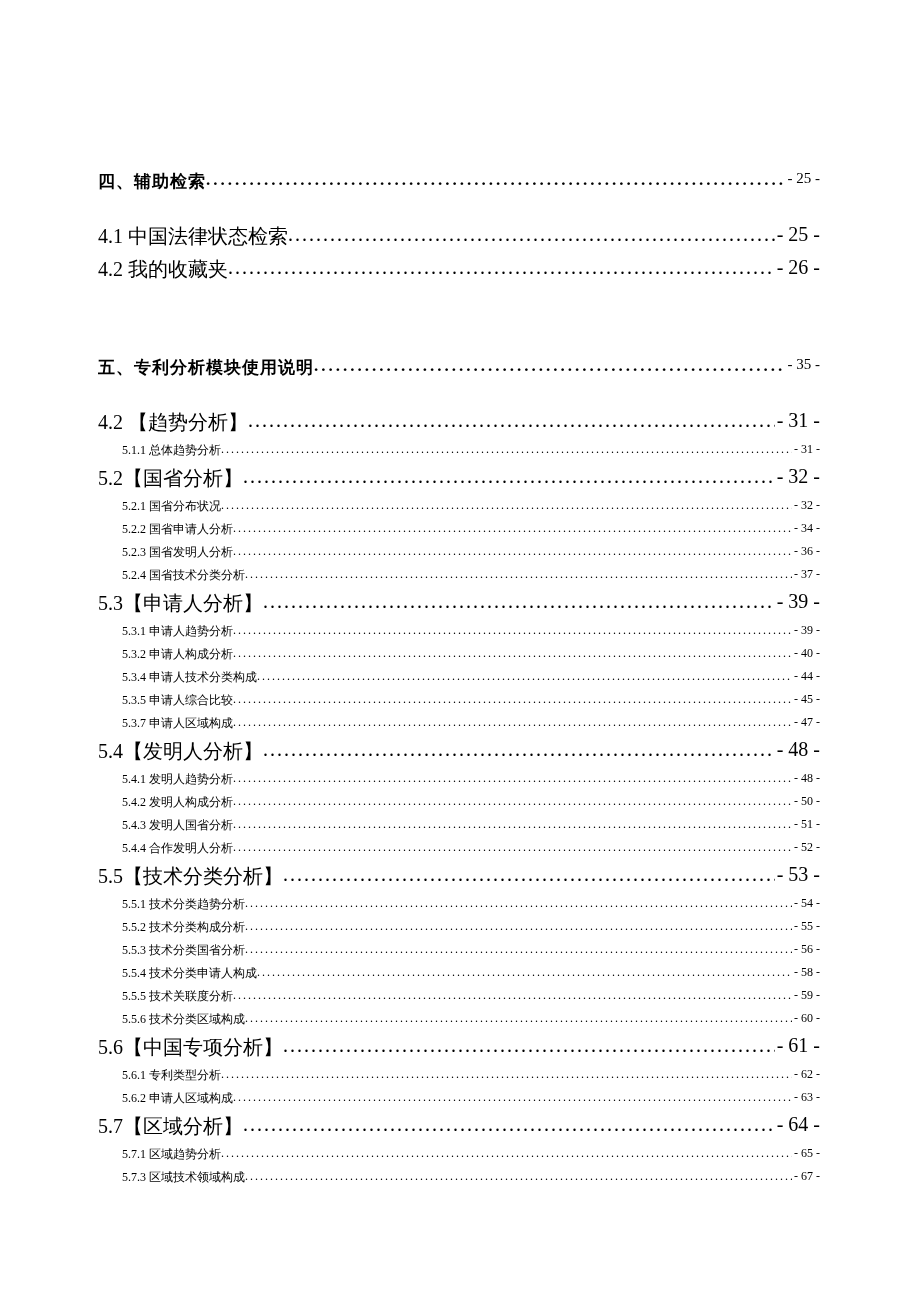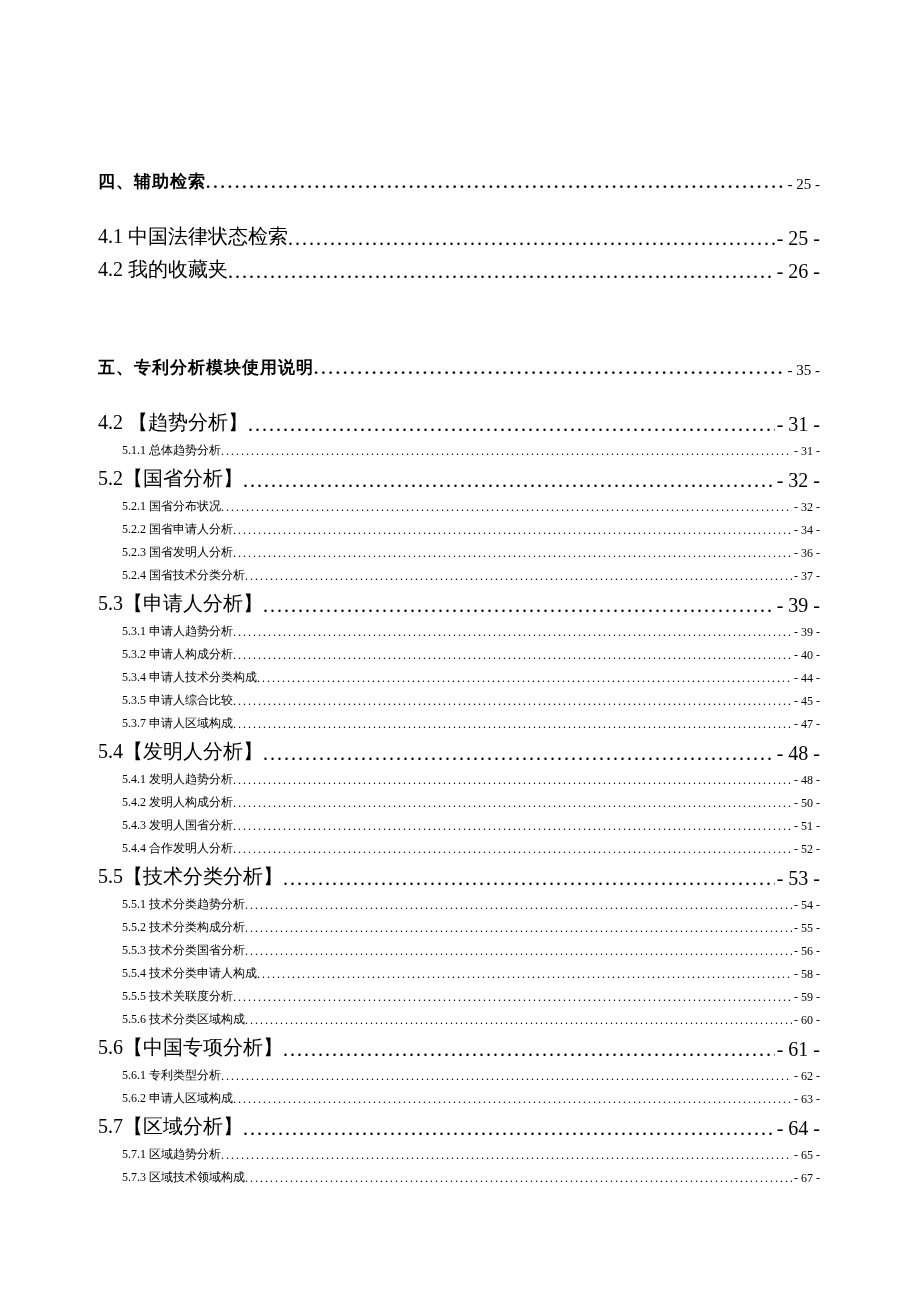--- a/index.html
+++ b/index.html
@@ -6,21 +6,21 @@
   html, body { width: 920px; background: #fff; }
   body {
     font-family: "SimSun", "宋体", serif;
     font-size: 15px;
     color: #000;
     padding: 170px 100px 80px 98px;
   }
   .toc { width: 100%; }
   .toc-row {
     display: flex;
-    align-items: flex-end;
+    align-items: flex-start;
     white-space: nowrap;
     overflow: hidden;
   }
   .toc-row .label { flex: 0 0 auto; }
   .toc-row .leader {
     flex: 1 1 auto;
     overflow: hidden;
     letter-spacing: 2px;
   }
   .toc-row .leader::before {

